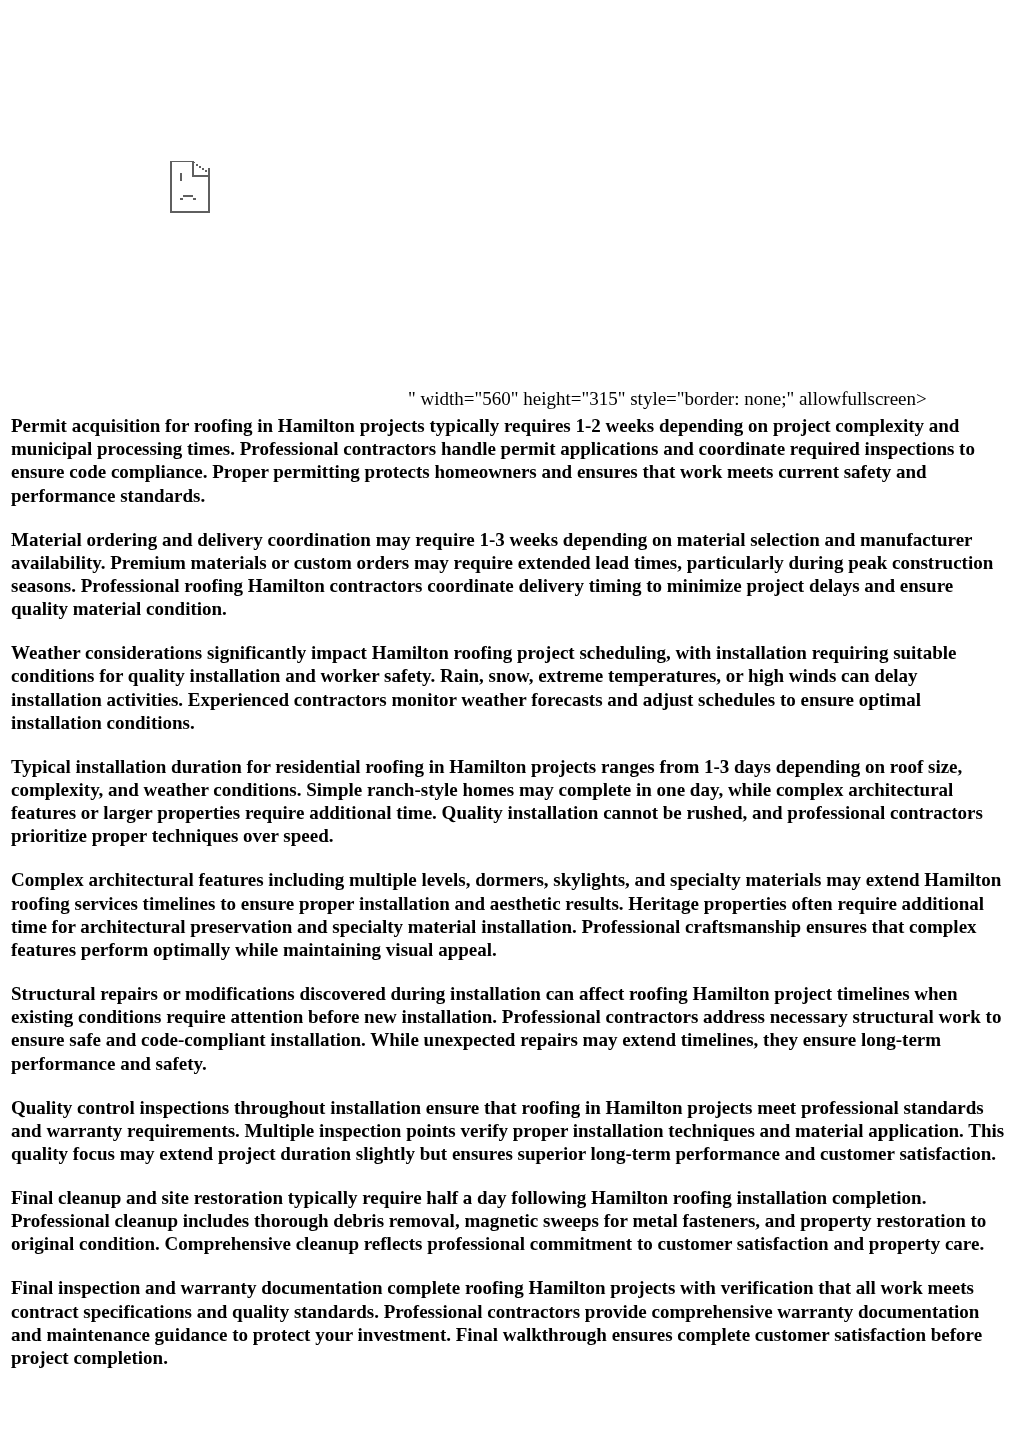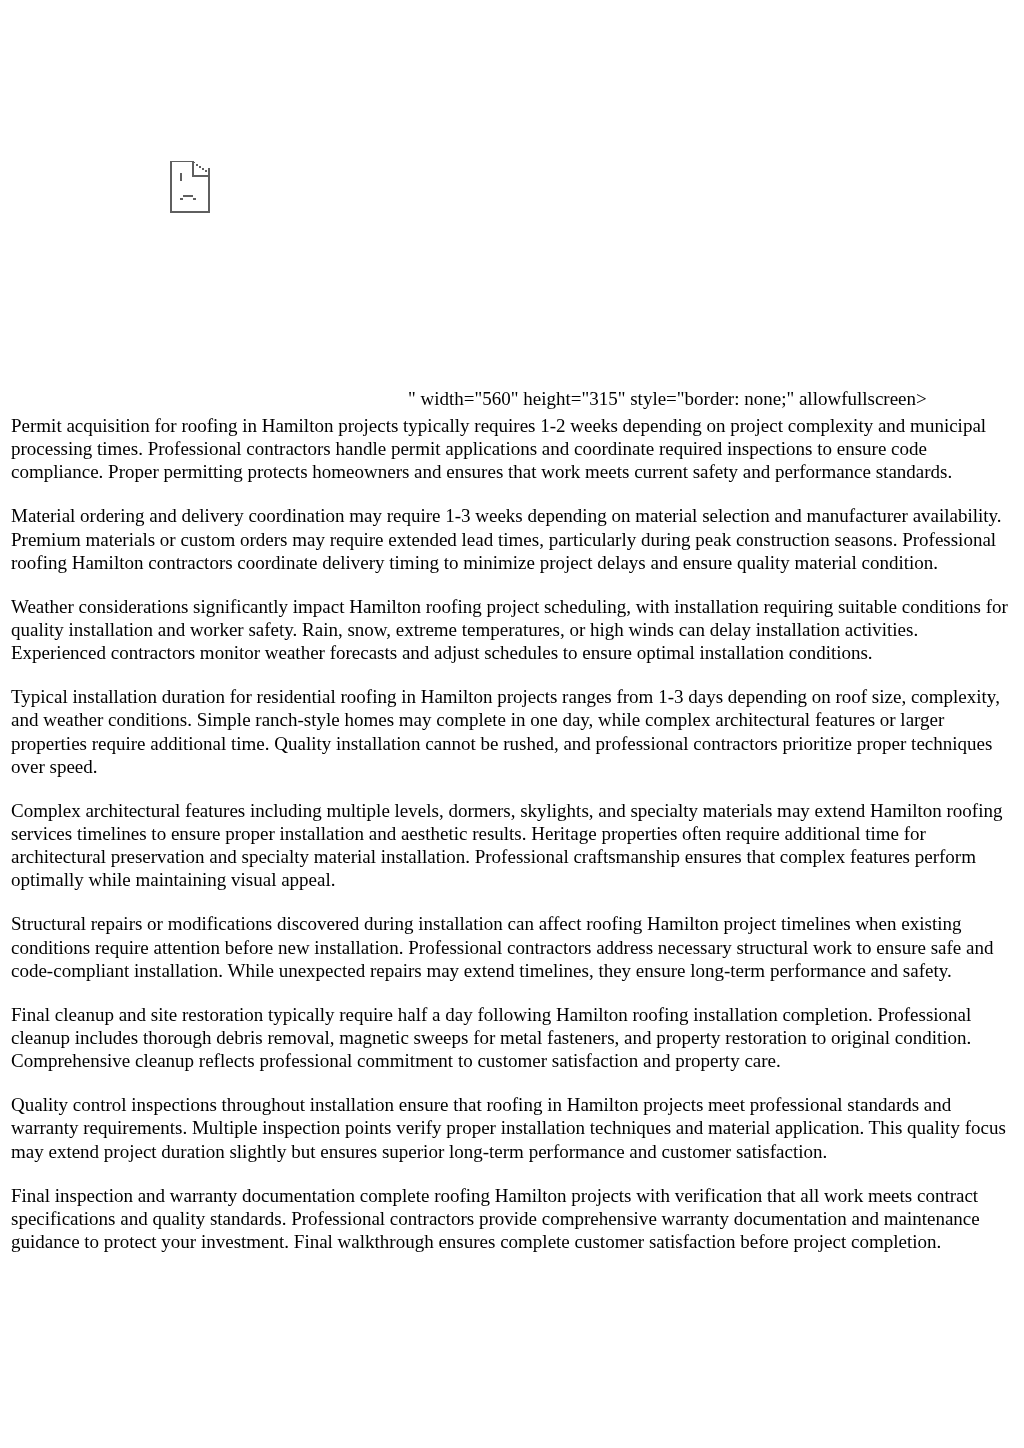--- a/index.html
+++ b/index.html
@@ -33,20 +33,21 @@
       height: 54px;
     }
     .stray-text {
       position: absolute;
       left: 397px;
       top: 387px;
       white-space: nowrap;
     }
     p {
       margin: 0 0 20.8px 0;
+      font-weight: bold;
     }
   </style>
 </head>
 <body>
 
 <div class="content">
   <div class="embed-row">
     <div class="broken-frame">
       <svg class="broken-icon" viewBox="0 0 42 54" width="42" height="54">
 
@@ -64,17 +65,17 @@
     <span class="stray-text">" width="560" height="315" style="border: none;" allowfullscreen&gt;</span>
   </div>
 
   <div>
     <p>Permit acquisition for roofing in Hamilton projects typically requires 1-2 weeks depending on project complexity and municipal processing times. Professional contractors handle permit applications and coordinate required inspections to ensure code compliance. Proper permitting protects homeowners and ensures that work meets current safety and performance standards.</p>
     <p>Material ordering and delivery coordination may require 1-3 weeks depending on material selection and manufacturer availability. Premium materials or custom orders may require extended lead times, particularly during peak construction seasons. Professional roofing Hamilton contractors coordinate delivery timing to minimize project delays and ensure quality material condition.</p>
     <p>Weather considerations significantly impact Hamilton roofing project scheduling, with installation requiring suitable conditions for quality installation and worker safety. Rain, snow, extreme temperatures, or high winds can delay installation activities. Experienced contractors monitor weather forecasts and adjust schedules to ensure optimal installation conditions.</p>
     <p>Typical installation duration for residential roofing in Hamilton projects ranges from 1-3 days depending on roof size, complexity, and weather conditions. Simple ranch-style homes may complete in one day, while complex architectural features or larger properties require additional time. Quality installation cannot be rushed, and professional contractors prioritize proper techniques over speed.</p>
     <p>Complex architectural features including multiple levels, dormers, skylights, and specialty materials may extend Hamilton roofing services timelines to ensure proper installation and aesthetic results. Heritage properties often require additional time for architectural preservation and specialty material installation. Professional craftsmanship ensures that complex features perform optimally while maintaining visual appeal.</p>
     <p>Structural repairs or modifications discovered during installation can affect roofing Hamilton project timelines when existing conditions require attention before new installation. Professional contractors address necessary structural work to ensure safe and code-compliant installation. While unexpected repairs may extend timelines, they ensure long-term performance and safety.</p>
+    <p>Quality control inspections throughout installation ensure that roofing in Hamilton projects meet professional standards and warranty requirements. Multiple inspection points verify proper installation techniques and material application. This quality focus may extend project duration slightly but ensures superior long-term performance and customer satisfaction.</p>
     <p>Final cleanup and site restoration typically require half a day following Hamilton roofing installation completion. Professional cleanup includes thorough debris removal, magnetic sweeps for metal fasteners, and property restoration to original condition. Comprehensive cleanup reflects professional commitment to customer satisfaction and property care.</p>
-    <p>Quality control inspections throughout installation ensure that roofing in Hamilton projects meet professional standards and warranty requirements. Multiple inspection points verify proper installation techniques and material application. This quality focus may extend project duration slightly but ensures superior long-term performance and customer satisfaction.</p>
     <p>Final inspection and warranty documentation complete roofing Hamilton projects with verification that all work meets contract specifications and quality standards. Professional contractors provide comprehensive warranty documentation and maintenance guidance to protect your investment. Final walkthrough ensures complete customer satisfaction before project completion.</p>
   </div>
 </div>
 
 </body></html>

